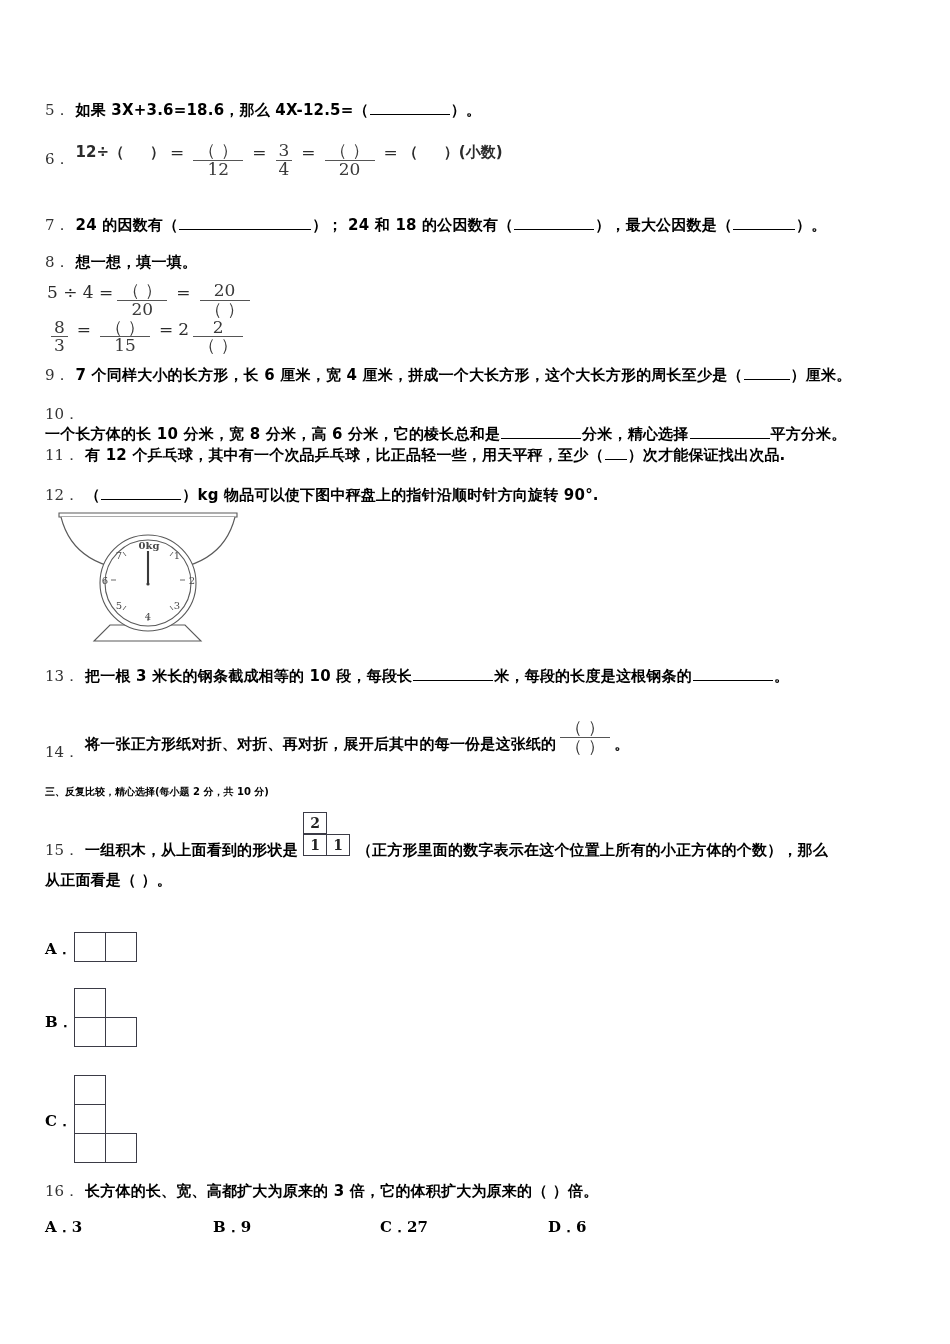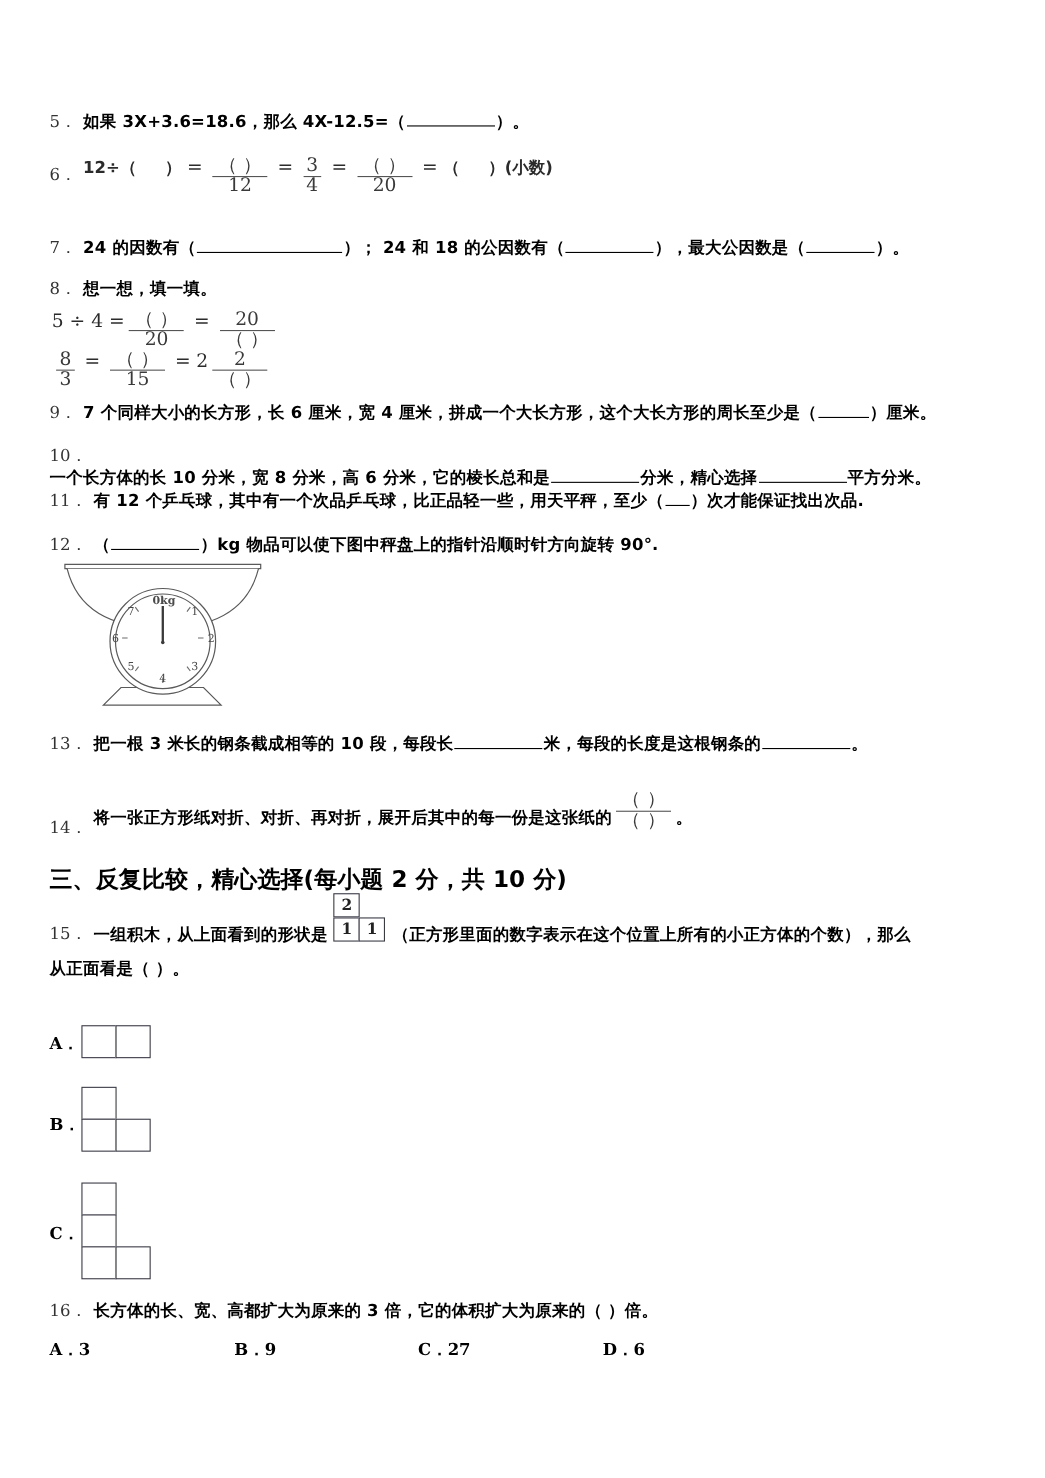--- a/index.html
+++ b/index.html
@@ -120,21 +120,21 @@
   }
   .choice {
     position: absolute;
     font-size: 15px;
     font-weight: bold;
     font-family: "DejaVu Serif", "Liberation Serif", serif;
     white-space: nowrap;
   }
   .section-head {
     position: absolute;
-    font-size: 21px;
+    font-size: 10px;
     font-weight: bold;
     white-space: nowrap;
   }
 </style>
 </head>
 <body>
 
 <div class="page">
 
   <div class="q" style="left:45px; top:100px;">

